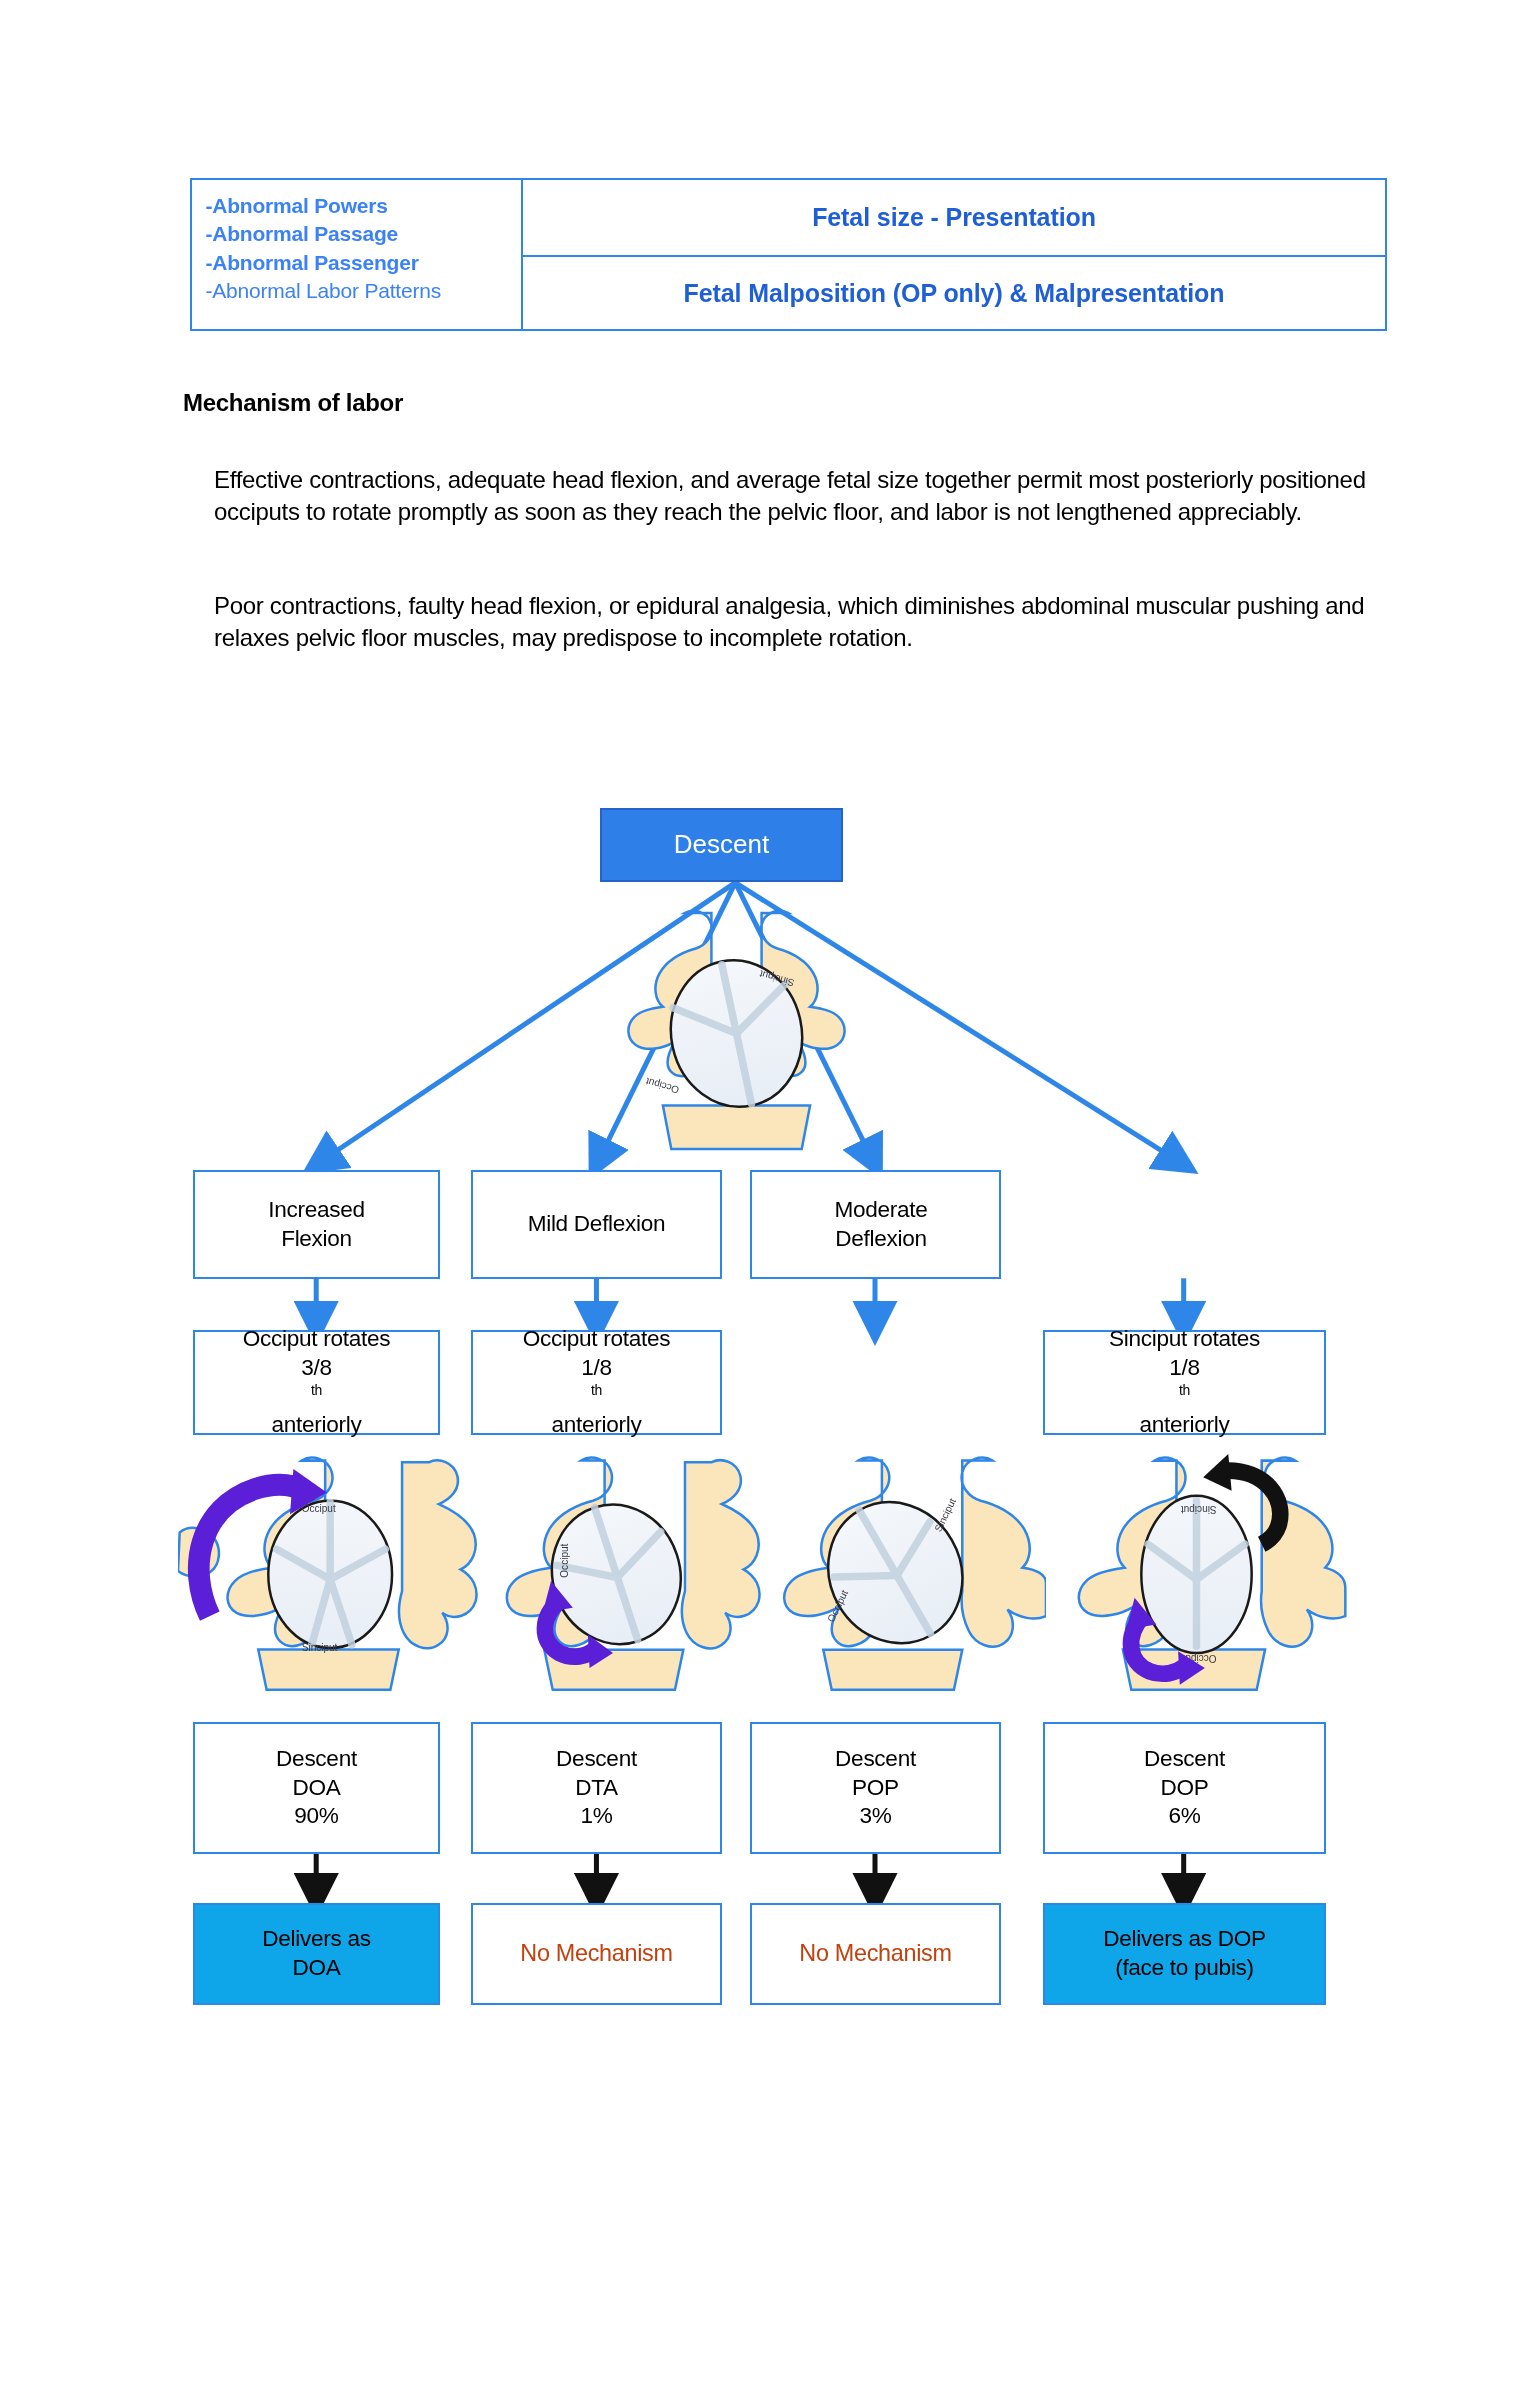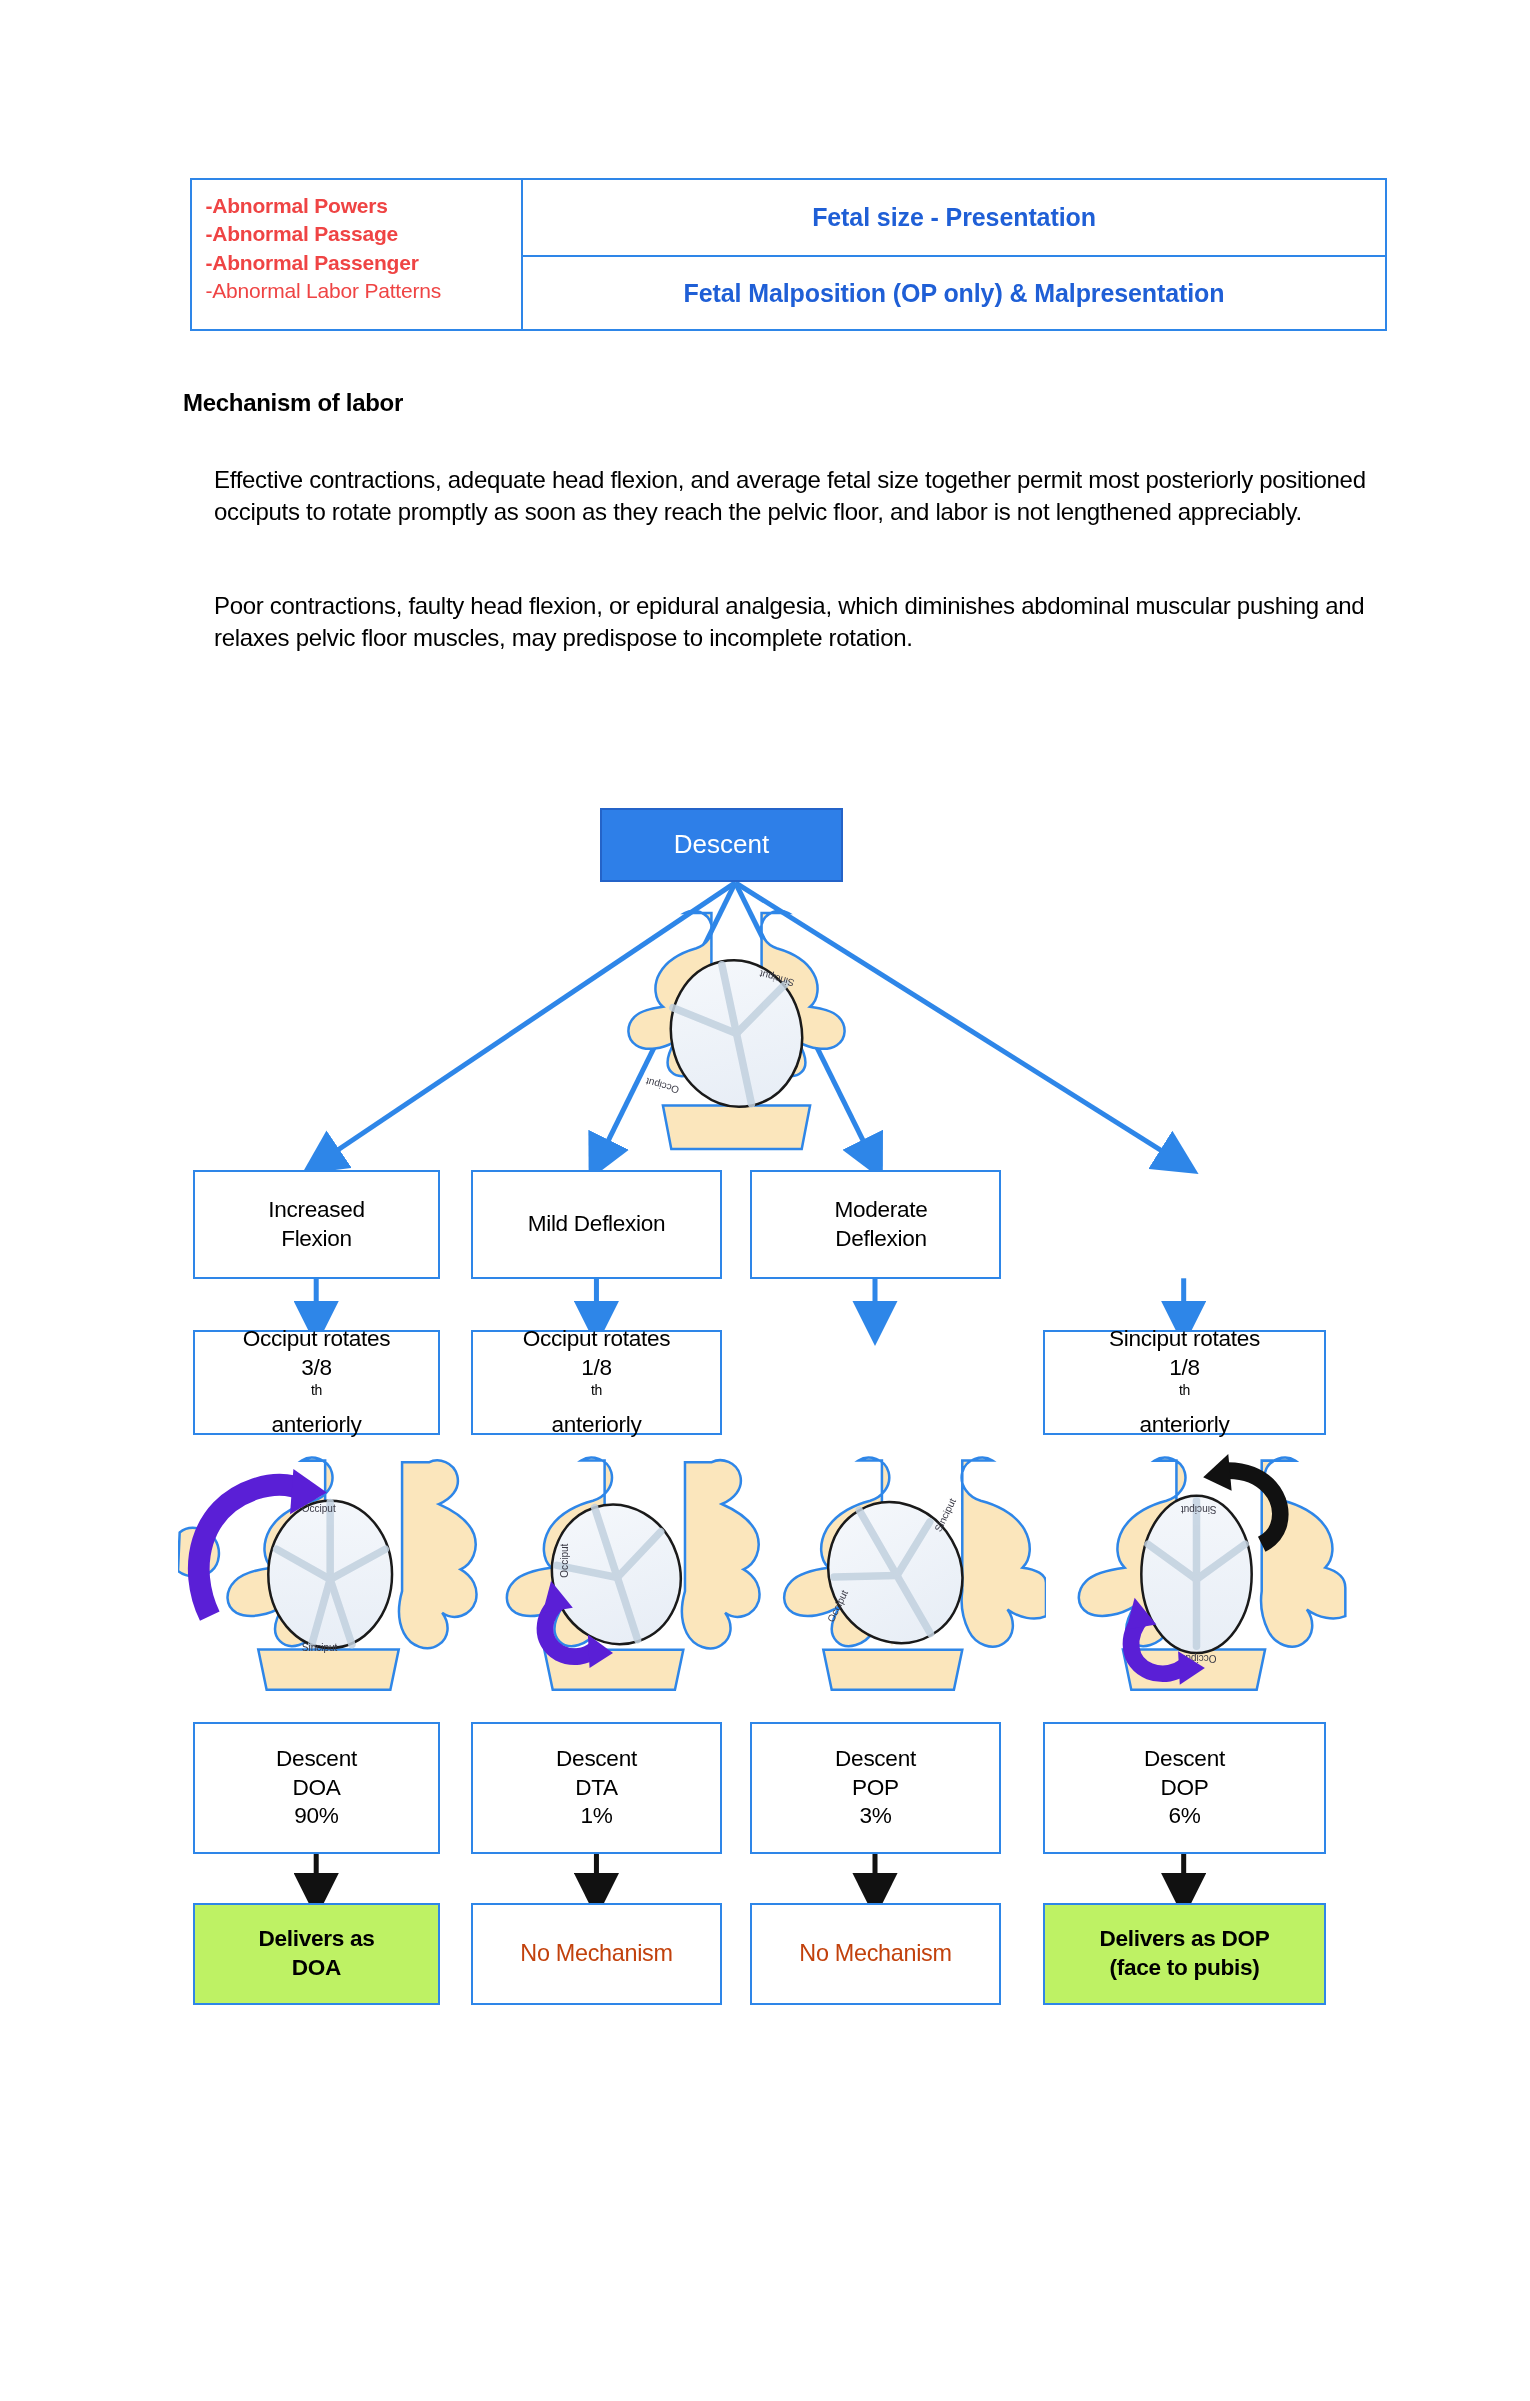--- a/index.html
+++ b/index.html
@@ -16,21 +16,21 @@
     display:flex;
   }
   .hdr-left{
     width:331px;box-sizing:border-box;
     border:2.5px solid #2E86E8;border-right:none;
     padding:11.7px 0 0 13.4px;
     display:flex;flex-direction:column;justify-content:flex-start;
   }
   .hdr-left div{
     font-size:21px;line-height:1.36;letter-spacing:-0.2px;
-    color:#ef4444;white-space:nowrap;
+    color:#3b82f6;white-space:nowrap;
   }
   .hdr-left div.b{font-weight:bold;}
   .hdr-right{
     flex:1;box-sizing:border-box;
     display:flex;flex-direction:column;
   }
   .hdr-cell{
     box-sizing:border-box;border:2.5px solid #2E86E8;
     display:flex;align-items:center;justify-content:center;
     color:#1F5FD6;font-weight:bold;letter-spacing:-0.1px;
@@ -55,21 +55,21 @@
     position:absolute;box-sizing:border-box;
     border:2.5px solid #2E86E8;background:#ffffff;
     display:flex;align-items:center;justify-content:center;
     text-align:center;font-size:22.6px;line-height:1.27;
     letter-spacing:-0.3px;color:#000;
   }
   .node.descent-top{
     background:#2E7FE8;border-color:#2463C8;color:#ffffff;
     font-size:26px;letter-spacing:0;
   }
-  .node.green{background:#bef264;font-weight:bold;}
+  .node.green{background:#0ea5e9;}
   .node.nomech{color:#c2410c;font-size:23.4px;}
   .node span{display:block;}
   sup{font-size:0.62em;vertical-align:super;line-height:0;}
 
   
   .pageno{
     position:absolute;left:0;top:2303px;width:1530px;text-align:center;
     font-size:28px;font-weight:bold;letter-spacing:0.4px;
   }
 

